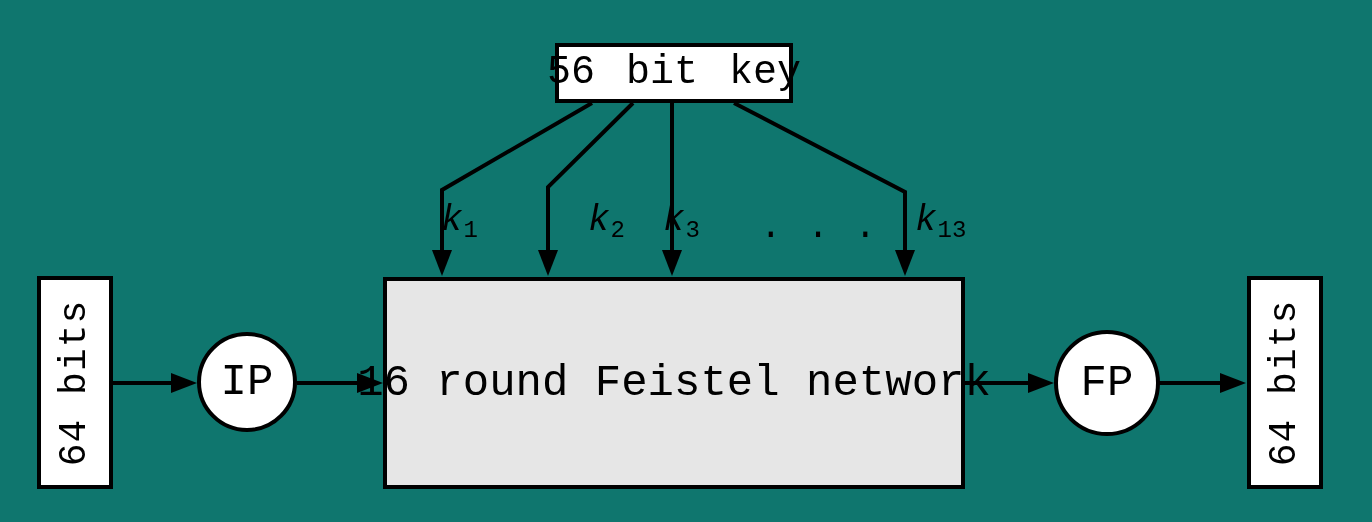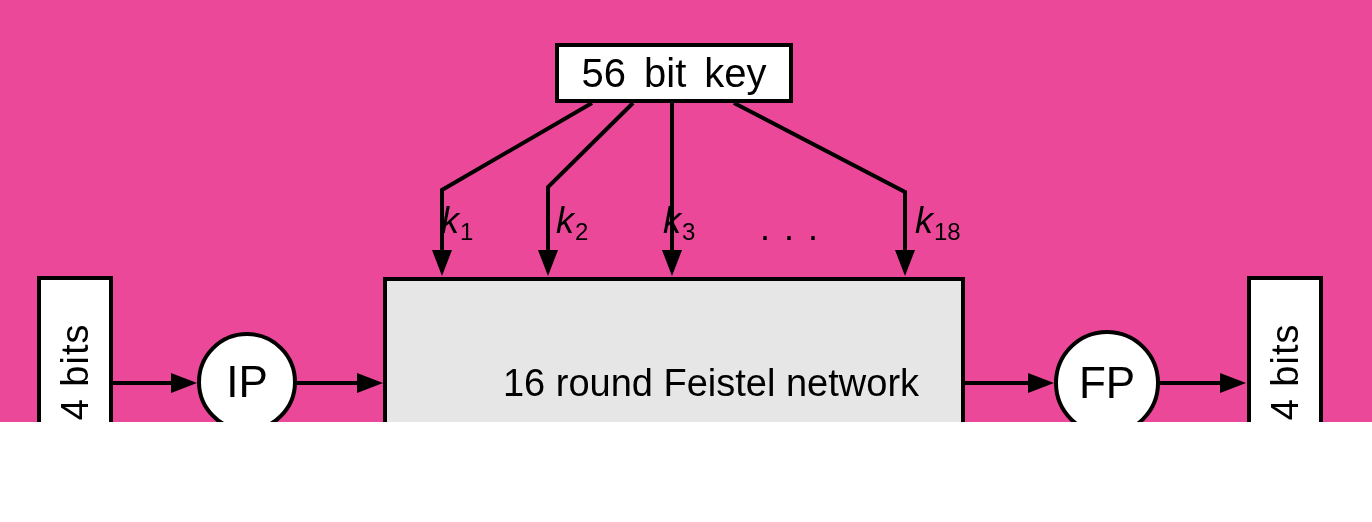--- a/index.html
+++ b/index.html
@@ -3,41 +3,41 @@
 <meta charset="utf-8">
 <style>
   html, body {
     margin: 0;
     padding: 0;
     background: #ffffff;
   }
   .canvas {
     position: relative;
     width: 1372px;
-    height: 422px;
-    background: #ec4899;
+    height: 522px;
+    background: #0f766e;
     color: #000000;
-    font-family: Liberation Sans, sans-serif;
+    font-family: Liberation Mono, monospace;
     overflow: hidden;
   }
   .diagram-svg {
     position: absolute;
     left: 0;
     top: 0;
   }
   .lbl {
     position: absolute;
     display: flex;
     align-items: center;
     justify-content: center;
     line-height: 1;
     white-space: nowrap;
   }
   .keylbl { font-size: 40px; word-spacing: 7px; }
-  .feistellbl { font-size: 38px; margin-left: 37px; }
+  .feistellbl { font-size: 44px; }
   .nodelbl { font-size: 44px; }
   .vlabel { font-size: 38px; }
   .vlabel .rot {
     transform: rotate(-90deg);
     white-space: nowrap;
     letter-spacing: 1px;
   }
   .klbl {
     position: absolute;
     font-size: 36px;
@@ -108,21 +108,21 @@
   <div class="lbl vlabel" style="left:37px; top:276px; width:76px; height:213px;">
     <span class="rot">64 bits</span>
   </div>
 
   <div class="lbl vlabel" style="left:1247px; top:276px; width:76px; height:213px;">
     <span class="rot">64 bits</span>
   </div>
 
   <div class="klbl" style="left:441px; top:203px;"><span>k</span><sub>1</sub></div>
 
-  <div class="klbl" style="left:556px; top:203px;"><span>k</span><sub>2</sub></div>
+  <div class="klbl" style="left:588px; top:203px;"><span>k</span><sub>2</sub></div>
 
   <div class="klbl" style="left:663px; top:203px;"><span>k</span><sub>3</sub></div>
 
-  <div class="klbl" style="left:915px; top:203px;"><span>k</span><sub>18</sub></div>
+  <div class="klbl" style="left:915px; top:203px;"><span>k</span><sub>13</sub></div>
 
   <div class="dots" style="left:760px; top:210px;">. . .</div>
 
 </div>
 
 </body></html>

